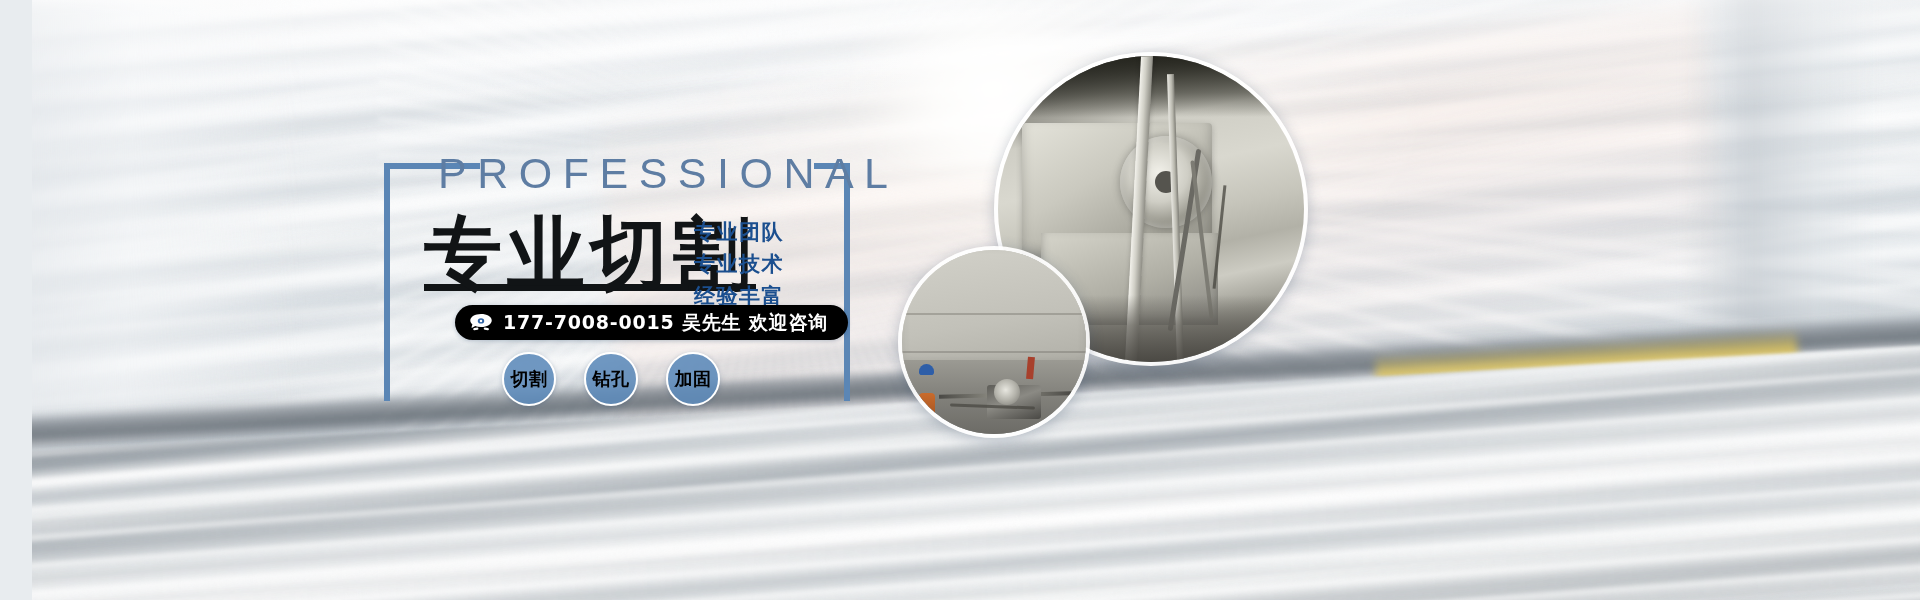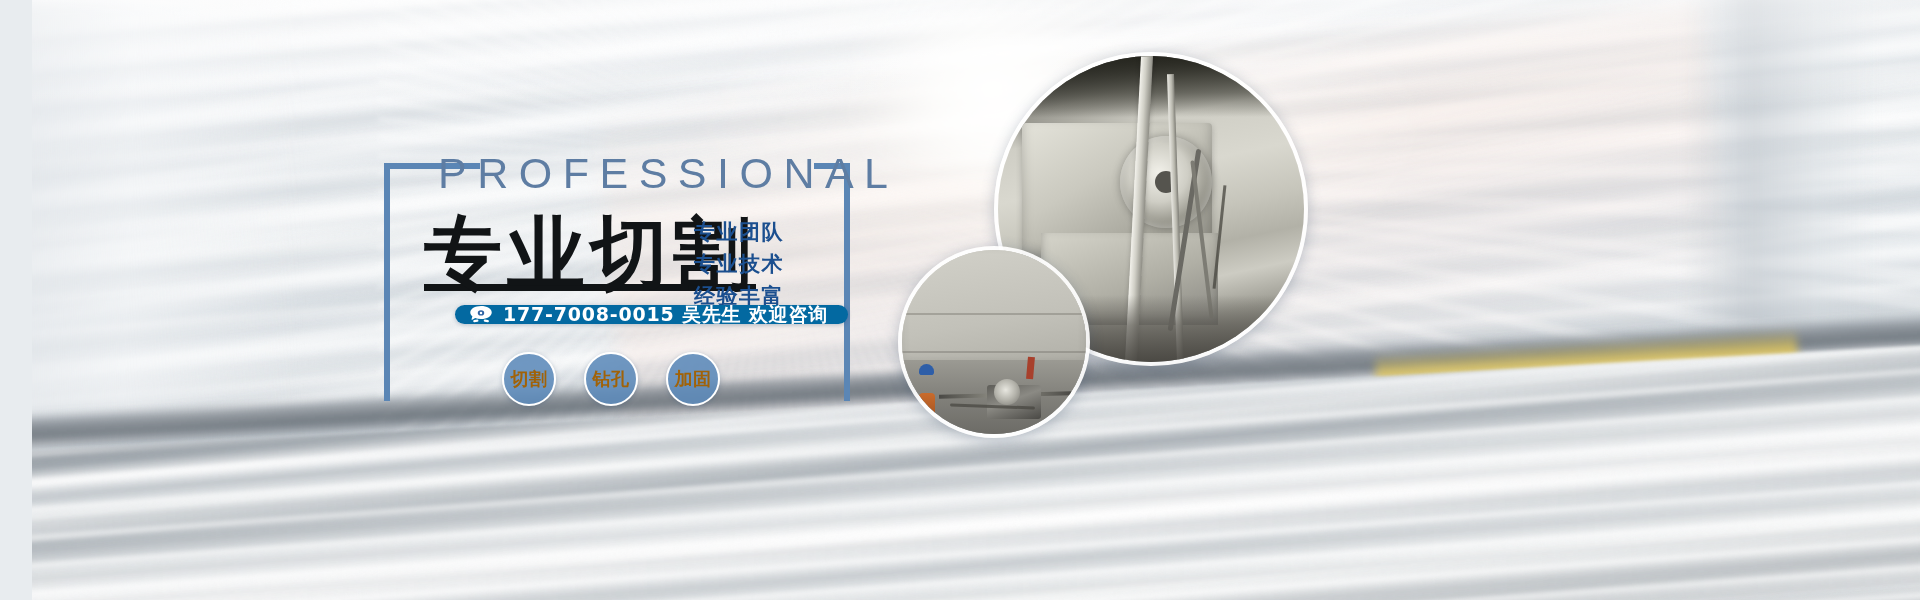--- a/index.html
+++ b/index.html
@@ -258,24 +258,24 @@
     letter-spacing:1.5px;
     color:#1b4f8f;
     line-height:1.28;
     white-space:nowrap;
     font-family:"DejaVu Sans","Liberation Sans",sans-serif;
   }
 
   
   .phone-pill {
     position:absolute; left:423px; top:305px;
-    height:19px;
+    height:35px;
     padding:0 20px 0 14px;
     border-radius:18px;
-    background:#0369a1;
+    background:#000000;
     display:flex; align-items:center;
     gap:10px;
     box-shadow:0 1px 4px rgba(30,60,100,.28);
   }
   .phone-icon { width:24px; height:22px; display:block; flex:0 0 auto; }
   .phone-text {
     color:#ffffff;
     font-size:19px;
     font-weight:bold;
     letter-spacing:.8px;
@@ -284,21 +284,21 @@
   }
 
   
   .circles { position:absolute; left:470px; top:352px; display:flex; gap:28px; }
   .circle {
     width:54px; height:54px;
     border-radius:50%;
     background:rgba(92,138,186,0.88);
     border:2px solid #ffffff;
     display:flex; align-items:center; justify-content:center;
-    color:#a16207;
+    color:#000000;
     font-size:18px;
     font-weight:bold;
     letter-spacing:.5px;
     font-family:"DejaVu Sans","Liberation Sans",sans-serif;
     box-shadow:0 1px 5px rgba(40,70,110,.25);
   }
 
   
   .photo {
     position:absolute;

